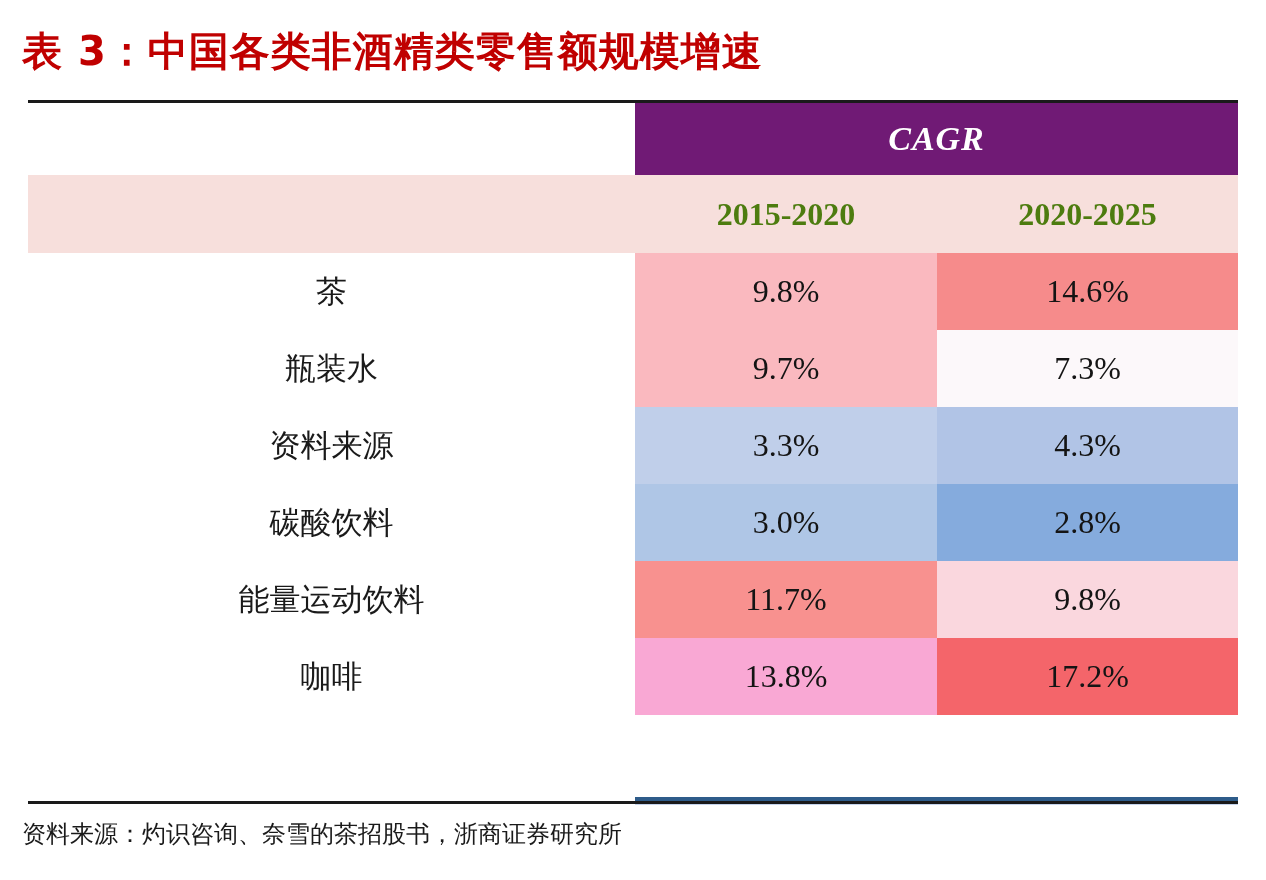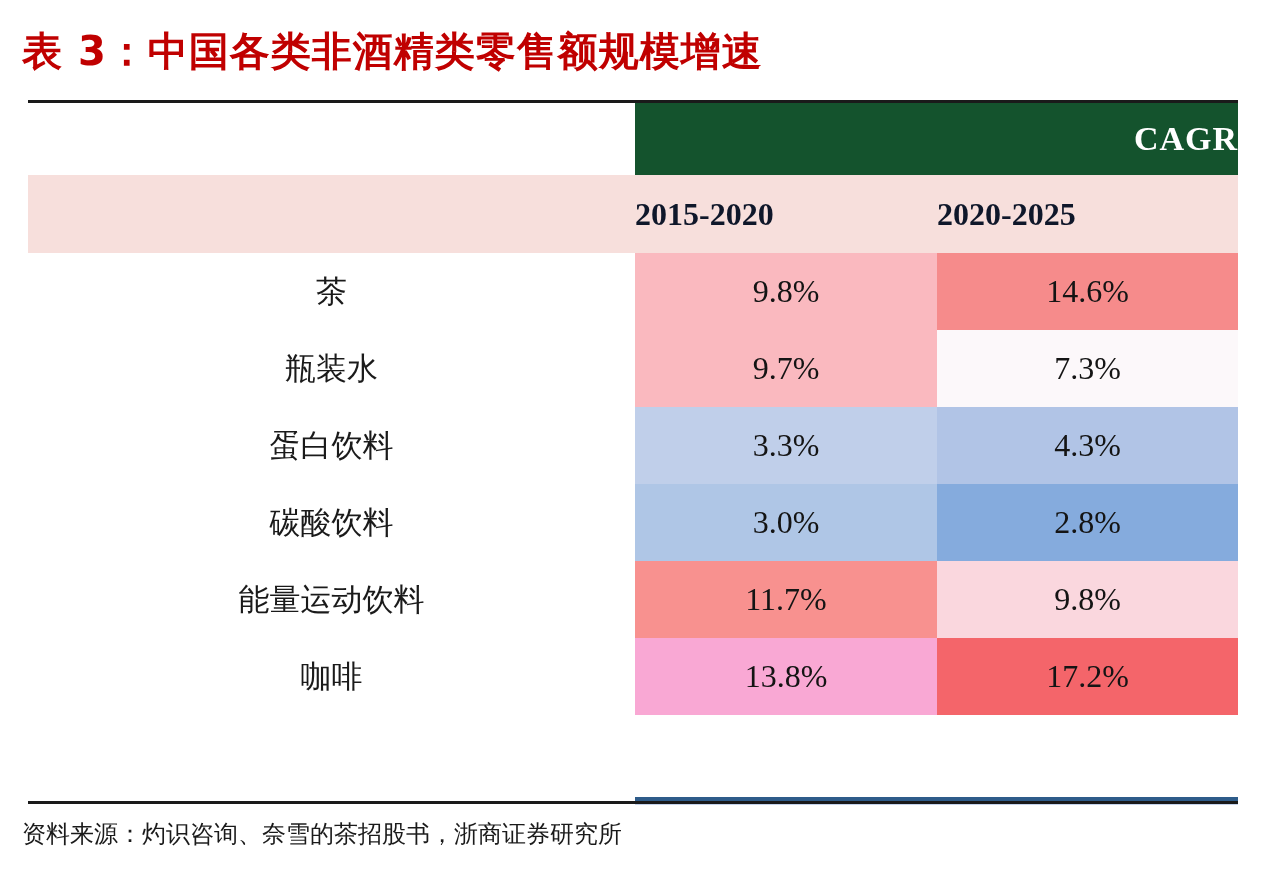--- a/index.html
+++ b/index.html
@@ -36,35 +36,36 @@
     table-layout:fixed;
   }
   .tbl td,.tbl th{
     padding:0;margin:0;border:0;
   }
   col.c-label{width:607px;}
   col.c-v1{width:302px;}
   col.c-v2{width:301px;}
 
   .cagr-cell{
-    background:#14532d;
+    background:#701a75;
     color:#ffffff;
     font-size:34px;
-    text-align:right;
+    text-align:center;
     height:72px;
     vertical-align:middle;
     letter-spacing:1px;
+    font-style:italic;
   }
   .blank-head{background:#ffffff;height:72px;}
   .blank-sub{background:#F7DFDC;height:78px;}
   .sub-head{
     background:#F7DFDC;
-    color:#0f172a;
+    color:#4d7c0f;
     font-size:32px;
-    text-align:left;
+    text-align:center;
     height:78px;
     vertical-align:middle;
   }
 
   .row-label{
     background:#ffffff;
     color:#1a1a1a;
     font-size:31px;
     text-align:center;
     height:77px;
@@ -132,21 +133,21 @@
           <td class="row-label">茶</td>
           <td class="val" style="background-color: rgb(250, 185, 191);">9.8%</td>
           <td class="val" style="background-color: rgb(246, 139, 139);">14.6%</td>
         </tr>
         <tr>
           <td class="row-label">瓶装水</td>
           <td class="val" style="background-color: rgb(250, 185, 191);">9.7%</td>
           <td class="val" style="background-color: rgb(252, 248, 250);">7.3%</td>
         </tr>
         <tr>
-          <td class="row-label">蛋白饮料</td>
+          <td class="row-label">资料来源</td>
           <td class="val" style="background-color: rgb(192, 207, 234); margin-left: 20px;">3.3%</td>
           <td class="val" style="background-color: rgb(177, 196, 230);">4.3%</td>
         </tr>
         <tr>
           <td class="row-label">碳酸饮料</td>
           <td class="val" style="background-color: rgb(175, 198, 230);">3.0%</td>
           <td class="val" style="background-color: rgb(133, 171, 221);">2.8%</td>
         </tr>
         <tr>
           <td class="row-label">能量运动饮料</td>

